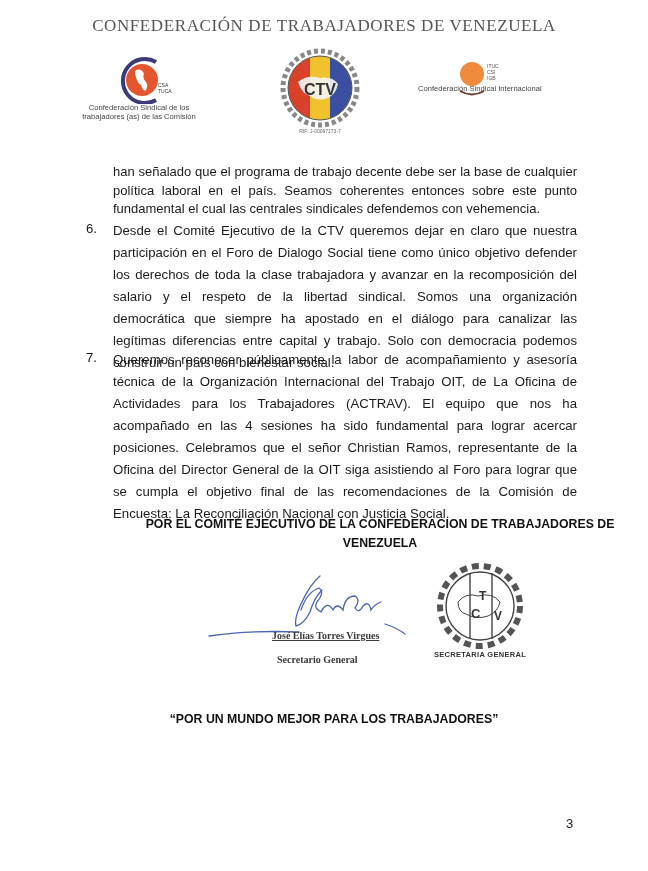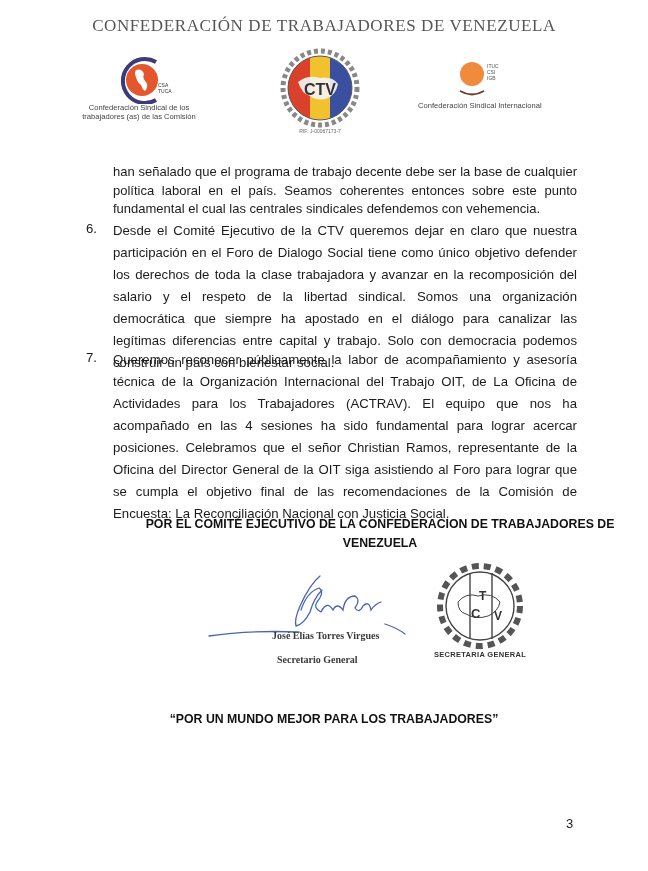--- a/index.html
+++ b/index.html
@@ -6,34 +6,34 @@
     body { width: 648px; height: 871px; position: relative; overflow: hidden; font-family: "Liberation Sans", sans-serif; color: #1a1a1a; }
 
     .header-title { position: absolute; top: 16px; left: 0; width: 648px; text-align: center; font-family: "Liberation Serif", serif; font-size: 17px; letter-spacing: 0.6px; color: #555; }
 
     .logo { position: absolute; }
     .logo-csa { left: 78px; top: 56px; width: 130px; height: 70px; }
     .logo-ctv { left: 272px; top: 48px; width: 96px; height: 90px; }
     .logo-csi { left: 410px; top: 60px; width: 150px; height: 55px; }
     .logo-caption { position: absolute; font-size: 7.6px; color: #444; line-height: 9px; white-space: nowrap; }
     .csa-caption { left: 0; top: 47px; text-align: center; width: 122px; }
-    .csi-caption { left: 8px; top: 41px; }
+    .csi-caption { left: 8px; top: 24px; }
     .ctv-rif { position: absolute; left: 0; top: 80px; width: 96px; text-align: center; font-size: 5px; color: #666; }
 
     .body-text { position: absolute; left: 113px; width: 464px; font-size: 13px; line-height: 18.7px; text-align: justify; color: #1c1c1c; }
     .cont { top: 163px; }
     .item6 { position: absolute; left: 113px; top: 220px; width: 464px; }
     .item7 { position: absolute; left: 113px; top: 349px; width: 464px; }
     .item-num { position: absolute; left: -27px; top: 0; font-size: 13.2px; line-height: 18.7px; }
     .item-text { font-size: 13.2px; line-height: 22px; text-align: justify; color: #1c1c1c; }
 
     .committee { position: absolute; left: 100px; top: 515px; width: 470px; text-align: center; font-weight: bold; font-size: 12.3px; line-height: 19px; color: #111; margin-left: 45px; }
 
     .signature-block { position: absolute; left: 205px; top: 570px; width: 220px; height: 100px; }
-    .sig-name { position: absolute; left: 67px; top: 60px; font-family: "Liberation Serif", serif; font-weight: bold; font-size: 10px; color: #3a3a3a; }
+    .sig-name { position: absolute; left: 67px; top: 60px; font-family: "Liberation Serif", serif; font-weight: bold; font-size: 10px; color: #3a3a3a; text-decoration: underline; }
     .sig-title { position: absolute; left: 72px; top: 84px; font-family: "Liberation Serif", serif; font-weight: bold; font-size: 10px; color: #3a3a3a; }
     .stamp { position: absolute; left: 425px; top: 562px; width: 110px; height: 110px; }
     .stamp-label { position: absolute; left: 0; top: 88px; width: 110px; text-align: center; font-size: 7.5px; font-weight: bold; color: #333; letter-spacing: 0.3px; }
 
     .motto { position: absolute; left: 0; top: 712px; width: 668px; text-align: center; font-weight: bold; font-size: 12.3px; color: #111; }
     .page-number { position: absolute; left: 566px; top: 816px; font-size: 13px; color: #222; }
   </style>
 </head>
 <body>
 

